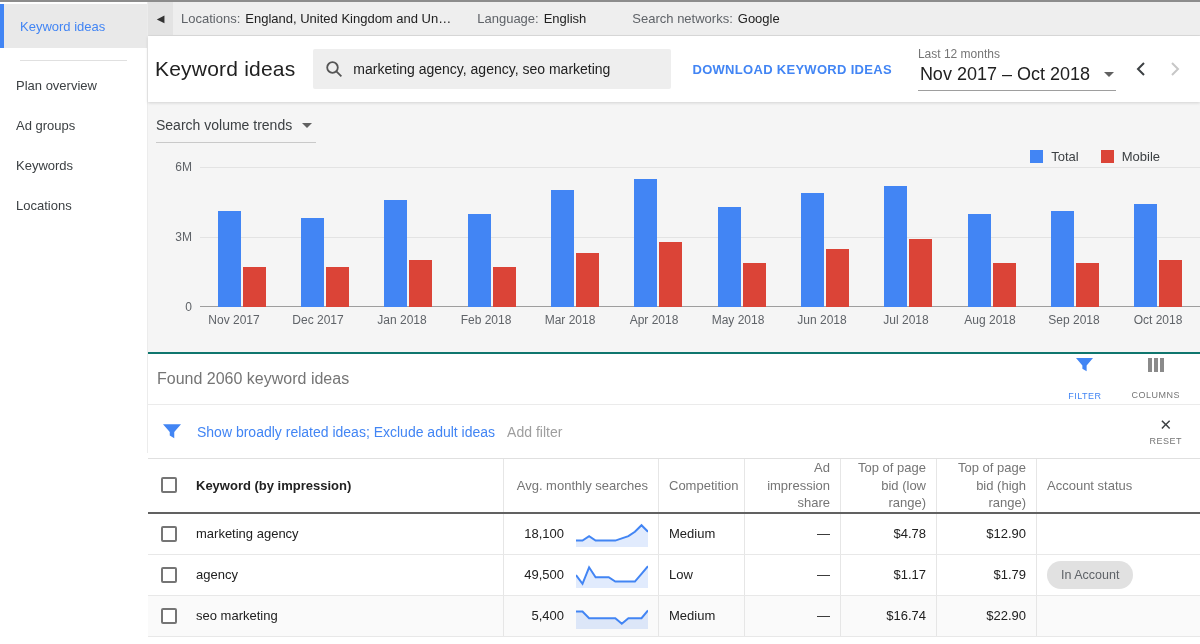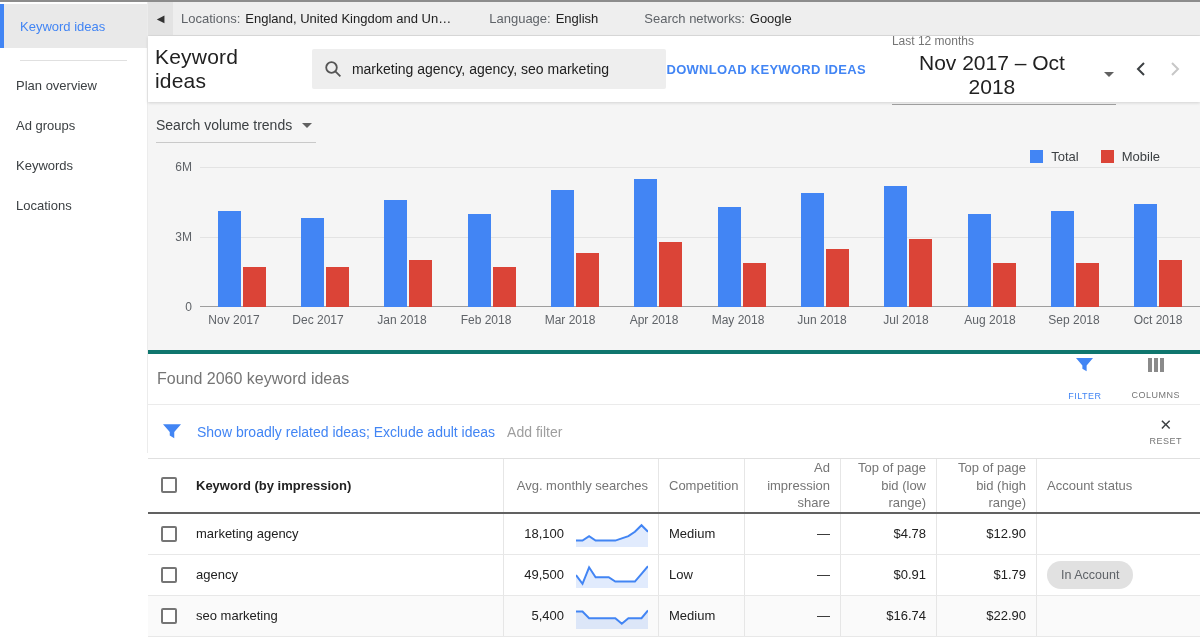--- a/index.html
+++ b/index.html
@@ -16,39 +16,39 @@
 
   
   .main { flex:1; display:flex; flex-direction:column; min-width:0; }
 
   
   .topbar { height:34px; flex:0 0 34px; background:#eeeeee; border-bottom:1px solid #dcdcdc; display:flex; align-items:stretch; font-size:13px; }
   .back-box { width:25px; display:flex; align-items:center; justify-content:center; background:#e3e3e3; cursor:pointer; color:#333; font-size:10px; }
   .tb-seg { display:flex; align-items:center; padding:0 8px; cursor:pointer; }
   .tb-label { color:#5f6368; margin-right:5px; }
   .tb-value { color:#212121; }
-  .tb-gap1 { margin-left:22px; } .tb-gap2 { margin-left:30px; }
+  .tb-gap1 { margin-left:10px; } .tb-gap2 { margin-left:30px; }
 
   
   .header { height:66px; flex:0 0 66px; background:#fff; display:flex; align-items:center; padding:0 16px 0 7px;
     box-shadow:0 1px 3px rgba(0,0,0,.14); position:relative; z-index:5; }
   .page-title { font-size:21px; font-weight:500; color:#212121; letter-spacing:.2px; }
   .search-box { margin-left:18px; width:358px; height:40px; background:#eee; border-radius:2px; display:flex; align-items:center; padding:0 12px; }
   .search-box input { border:none; outline:none; background:transparent; font-size:14px; color:#212121; flex:1; margin-left:10px;
     font-family:"Liberation Sans", sans-serif; }
   .hdr-spacer { flex:1; }
   .download-link { color:#4285f4; font-weight:bold; font-size:13px; letter-spacing:.3px; cursor:pointer; margin-right:26px; white-space:nowrap; }
   .range-block { cursor:pointer; }
   .range-caption { font-size:12px; color:#757575; margin-bottom:2px; }
-  .range-row { display:flex; align-items:center; font-size:21px; color:#212121; border-bottom:1px solid #9e9e9e; padding:1px 2px 5px 2px; min-width:160px;text-align:center; }
+  .range-row { display:flex; align-items:center; font-size:18px; color:#212121; border-bottom:1px solid #9e9e9e; padding:1px 2px 5px 2px; min-width:160px; }
   .caret-down { width:0; height:0; border-left:5px solid transparent; border-right:5px solid transparent; border-top:5px solid #616161; margin-left:14px; }
   .chev { margin-left:16px; cursor:pointer; display:flex; align-items:center; }
 
   
-  .chart-panel { height:252px; flex:0 0 252px; background:#f5f5f5; border-bottom:4px solid #0f766e; position:relative; padding:13px 0 0 8px; }
+  .chart-panel { height:252px; flex:0 0 252px; background:#f5f5f5; border-bottom:2px solid #0f766e; position:relative; padding:13px 0 0 8px; }
   .trends-ctl { display:inline-flex; align-items:center; font-size:14px; color:#3c4043; border-bottom:1px solid #c9c9c9; padding:2px 4px 9px 0; min-width:150px; cursor:pointer; }
   .trends-ctl .caret-down { border-top-color:#616161; margin-left:10px; }
   .legend { position:absolute; right:40px; top:47px; display:flex; align-items:center; font-size:13px; color:#3c4043; }
   .legend-item { display:flex; align-items:center; margin-left:22px; cursor:pointer; }
   .legend-swatch { width:13px; height:13px; margin-right:8px; }
   .chart-wrap { position:relative; margin:24px 0 0 36px; }
   .plot { position:relative; margin-left:8px; height:140px; }
   .gridline { position:absolute; left:0; right:0; height:1px; background:#e3e3e3; }
   .axisline { position:absolute; left:0; right:0; bottom:0; height:1px; background:#9e9e9e; }
   .ylab { position:absolute; width:30px; text-align:right; font-size:12px; color:#5f6368; left:-38px; transform:translateY(-50%); }
@@ -326,21 +326,21 @@
           </div>
           <div class="t-cell avg-cell">
             <span class="avg-num">49,500</span>
             <svg viewBox="0 0 72 26" class="spark">
               <polygon points="0,26 0.0,13.0 6.5,21.8 13.1,5.3 19.6,15.2 26.2,15.2 32.7,15.2 39.3,19.6 45.8,19.6 52.4,19.6 58.9,19.6 65.5,11.9 72.0,4.2 72,26" fill="rgba(66,133,244,0.16)"></polygon>
               <polyline points="0.0,13.0 6.5,21.8 13.1,5.3 19.6,15.2 26.2,15.2 32.7,15.2 39.3,19.6 45.8,19.6 52.4,19.6 58.9,19.6 65.5,11.9 72.0,4.2" fill="none" stroke="#4285f4" stroke-width="2"></polyline>
             </svg>
           </div>
           <div class="t-cell">Low</div>
           <div class="t-cell right">—</div>
-          <div class="t-cell right">$0.91</div>
+          <div class="t-cell right">$1.17</div>
           <div class="t-cell right">$1.79</div>
           <div class="t-cell">
             <span class="pill">In Account</span>
           </div>
         </div>
         <div class="t-row body-row">
           <div class="t-cell kw-cell">
             <span class="cb"></span>
             <span class="kw-text">seo marketing</span>
           </div>

